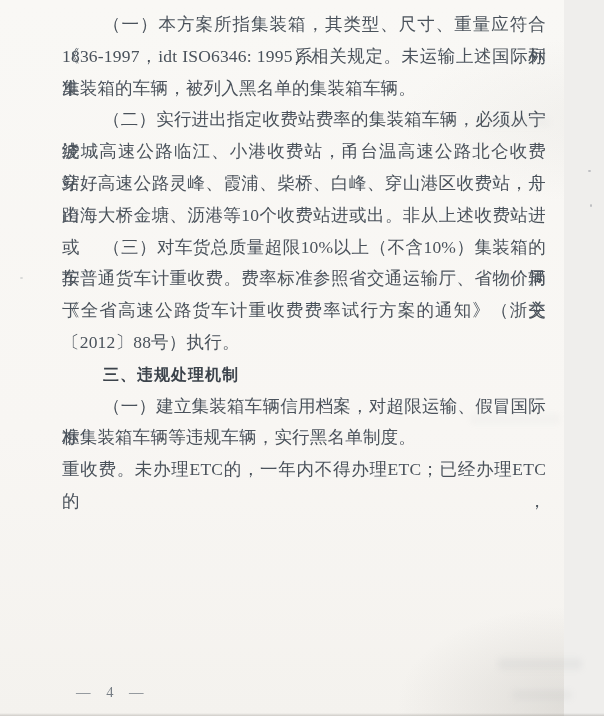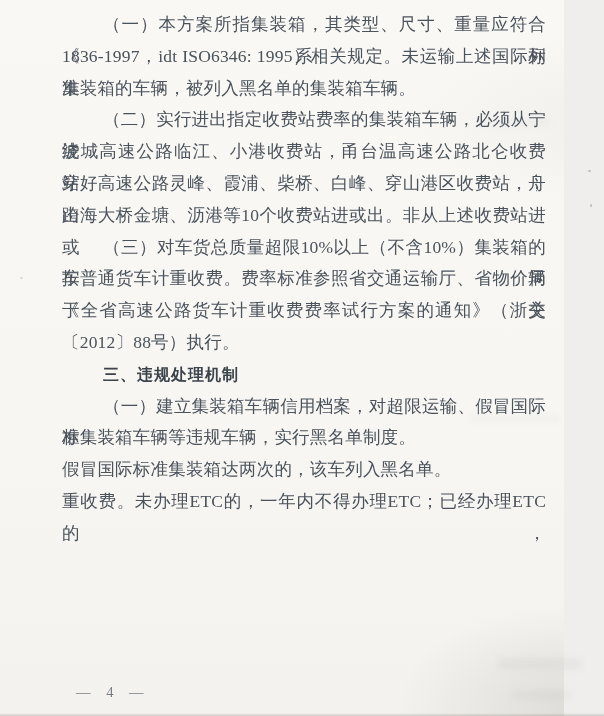--- a/index.html
+++ b/index.html
@@ -99,21 +99,20 @@
       <div class="line fill">绕城高速公路临江、小港收费站，甬台温高速公路北仑收费站，</div>
       <div class="line fill">穿好高速公路灵峰、霞浦、柴桥、白峰、穿山港区收费站，舟山</div>
       <div class="line fill">跨海大桥金塘、沥港等10个收费站进或出。非从上述收费站进或</div>
       <div class="line indent fill">（三）对车货总质量超限10%以上（不含10%）集装箱的车辆</div>
       <div class="line fill">按普通货车计重收费。费率标准参照省交通运输厅、省物价局《关</div>
       <div class="line fill">于全省高速公路货车计重收费费率试行方案的通知》（浙交</div>
       <div class="line">〔2012〕88号）执行。</div>
       <div class="line indent heading">三、违规处理机制</div>
       <div class="line indent fill">（一）建立集装箱车辆信用档案，对超限运输、假冒国际标</div>
       <div class="line">准集装箱车辆等违规车辆，实行黑名单制度。</div>
-      <div class="line">假冒国际标准集装箱达两次的，该车列入黑名单。</div>
       <div class="line fill">重收费。未办理ETC的，一年内不得办理ETC；已经办理ETC的，</div>
     </div>
 
   <div class="page-number">— 4 —</div>
 
   <div class="ghost ghost-a"></div>
   <div class="ghost ghost-b"></div>
   <div class="ghost ghost-c"></div>
   <div class="ghost ghost-d"></div>
   <div class="speck speck-a"></div>

